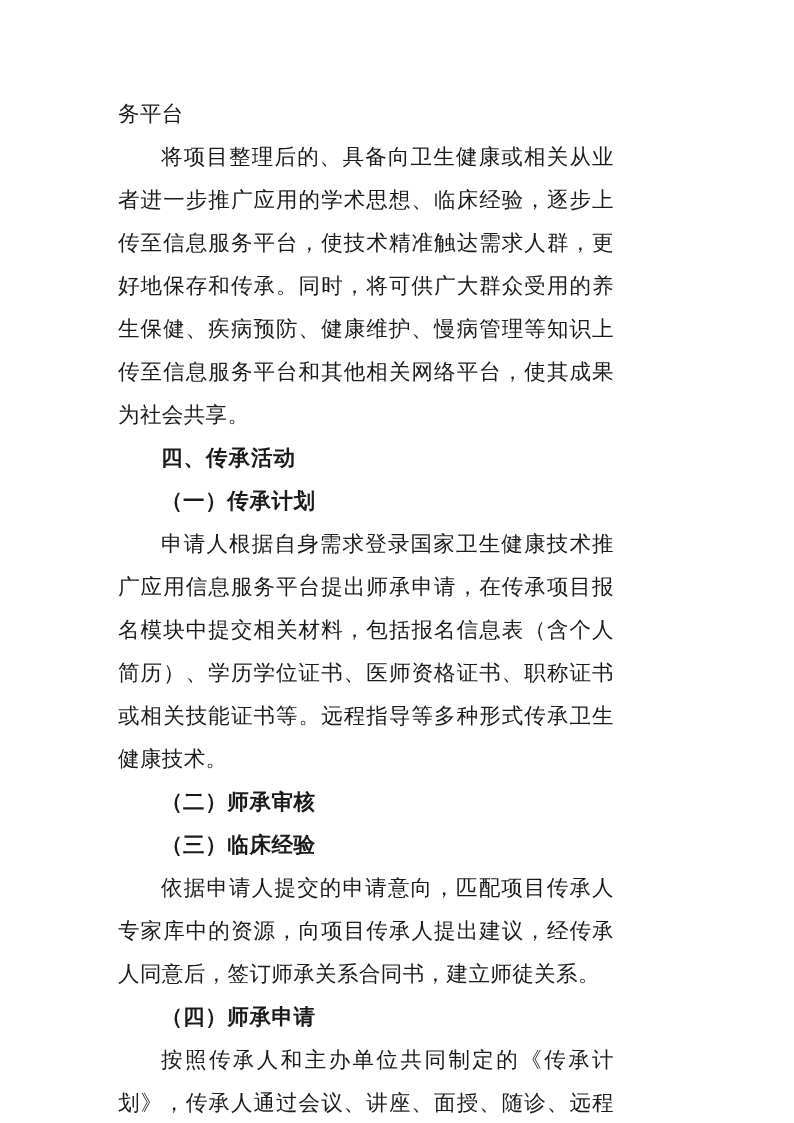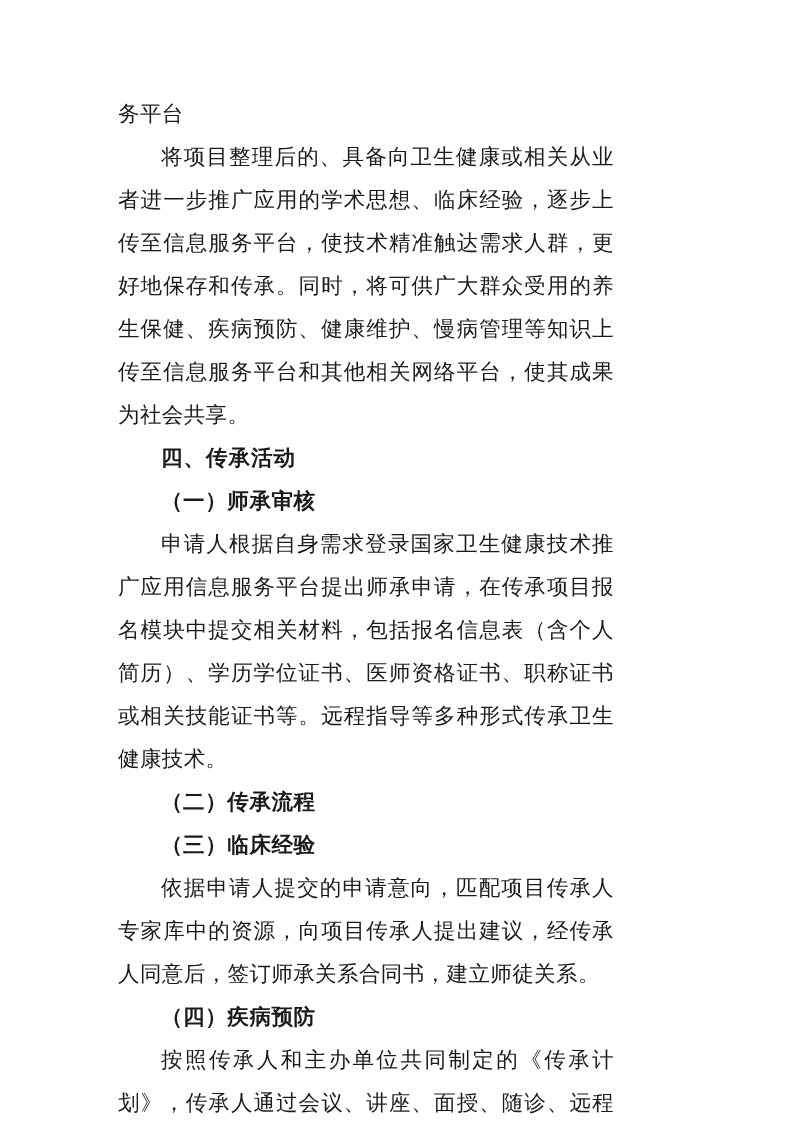--- a/index.html
+++ b/index.html
@@ -51,22 +51,22 @@
   }
 </style>
 </head>
 <body>
 
 <div class="page">
   <div class="doc-body">
     <p class="cont">务平台</p>
     <p class="para">将项目整理后的、具备向卫生健康或相关从业者进一步推广应用的学术思想、临床经验，逐步上传至信息服务平台，使技术精准触达需求人群，更好地保存和传承。同时，将可供广大群众受用的养生保健、疾病预防、健康维护、慢病管理等知识上传至信息服务平台和其他相关网络平台，使其成果为社会共享。</p>
     <p class="heading">四、传承活动</p>
-    <p class="subheading">（一）师承审核</p>
+    <p class="subheading">（一）传承计划</p>
     <p class="para">申请人根据自身需求登录国家卫生健康技术推广应用信息服务平台提出师承申请，在传承项目报名模块中提交相关材料，包括报名信息表（含个人简历）、学历学位证书、医师资格证书、职称证书或相关技能证书等。远程指导等多种形式传承卫生健康技术。</p>
-    <p class="subheading">（二）传承流程</p>
+    <p class="subheading">（二）师承审核</p>
     <p class="subheading">（三）临床经验</p>
     <p class="para">依据申请人提交的申请意向，匹配项目传承人专家库中的资源，向项目传承人提出建议，经传承人同意后，签订师承关系合同书，建立师徒关系。</p>
-    <p class="subheading">（四）疾病预防</p>
+    <p class="subheading">（四）师承申请</p>
     <p class="para">按照传承人和主办单位共同制定的《传承计划》，传承人通过会议、讲座、面授、随诊、远程指导等多种形式传承卫生健康技术。</p>
 
   </div>
 </div>
 
 </body></html>

